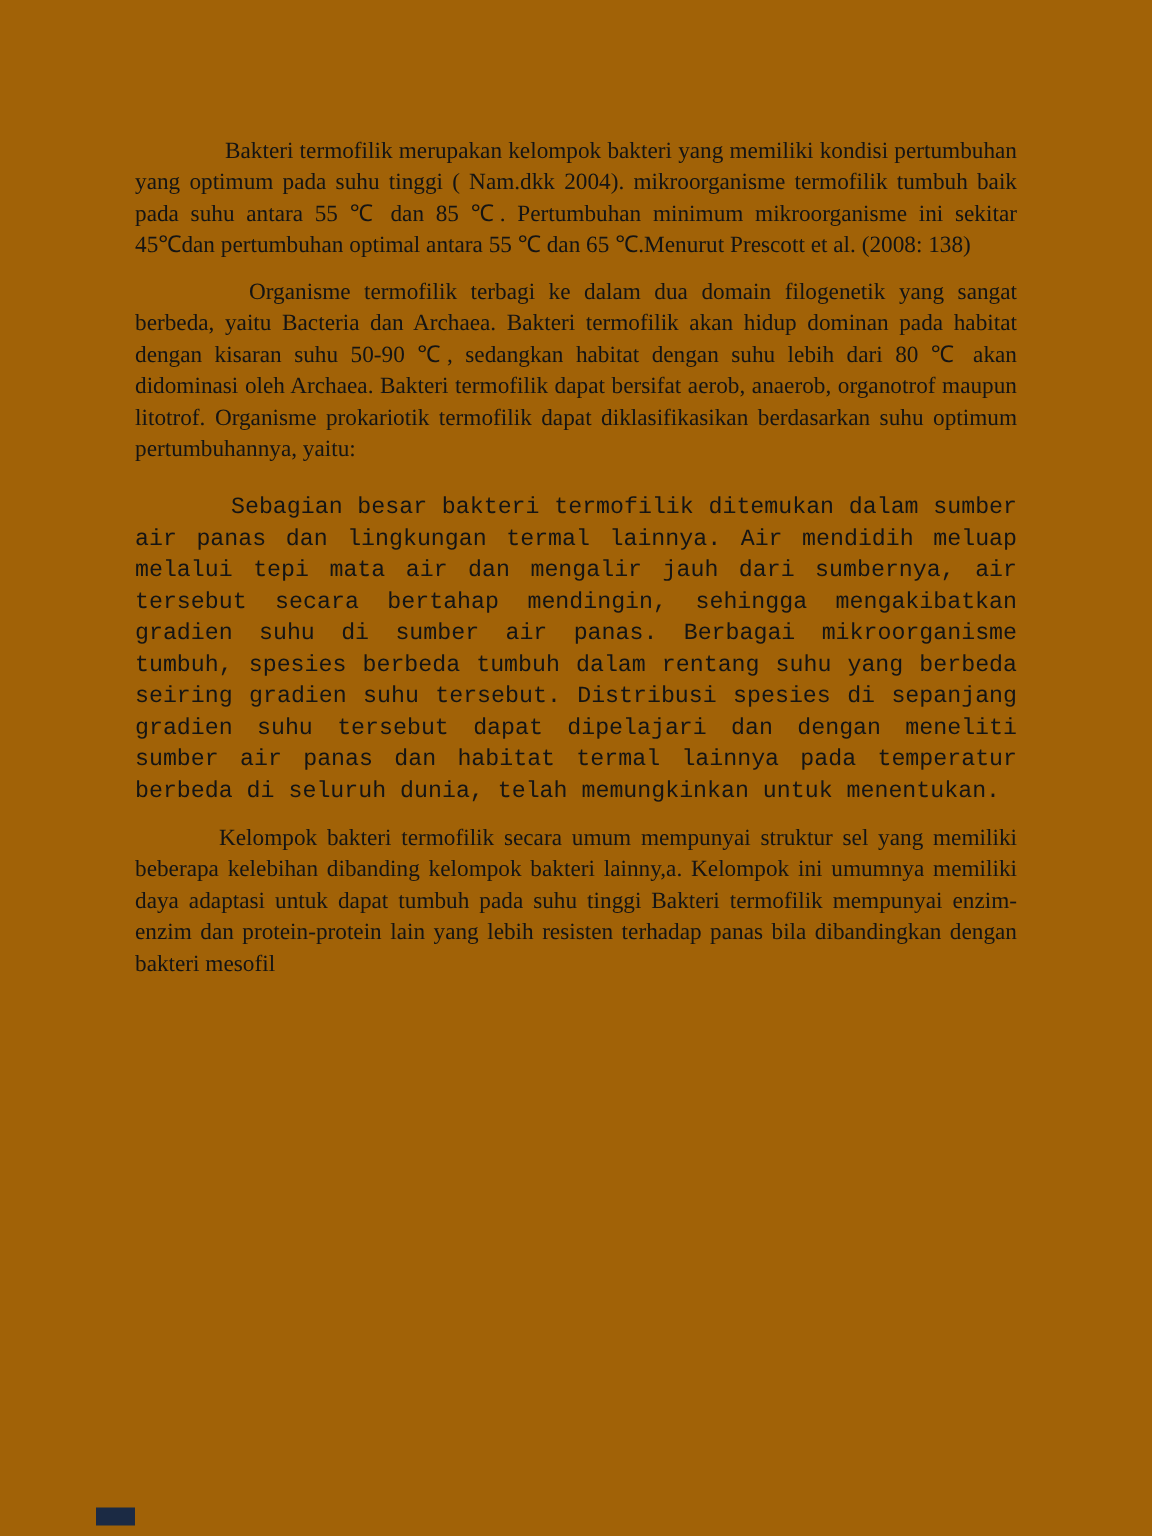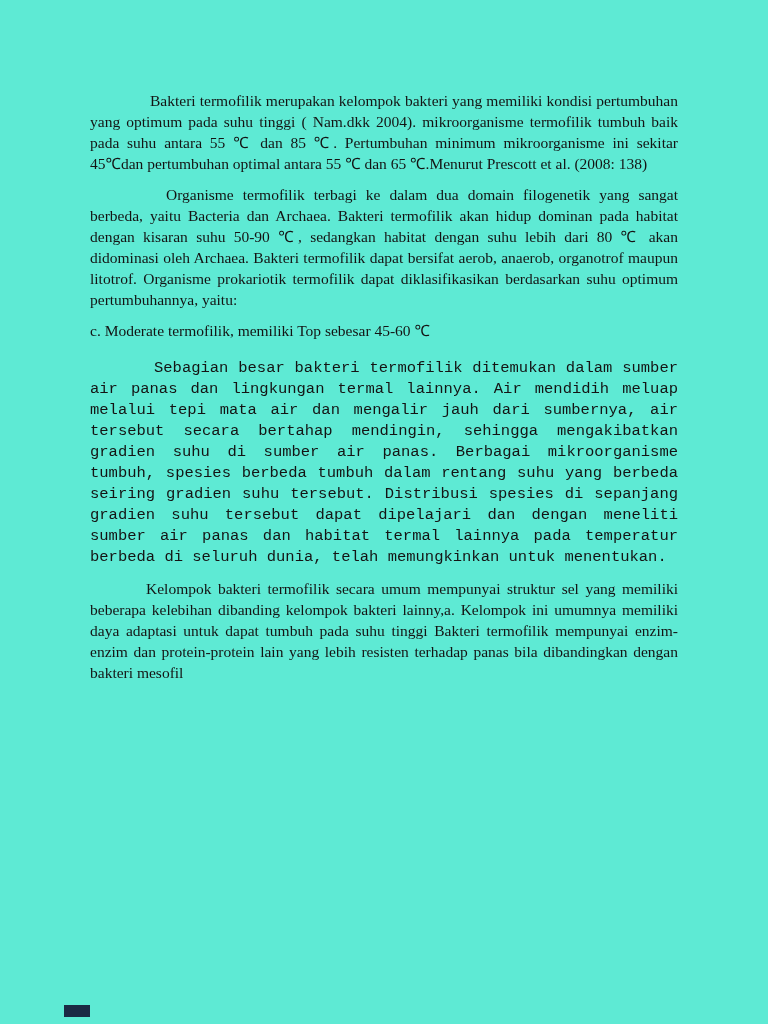--- a/index.html
+++ b/index.html
@@ -10,21 +10,21 @@
       width: 768px;
       height: 1024px;
       background: #ffffff;
       position: relative;
       overflow: hidden;
       font-family: "Liberation Serif", serif;
     }
     .page {
       position: absolute;
       inset: 0;
-      background: #5eead4;
+      background: #a16207;
     }
     .content {
       position: absolute;
       left: 90px;
       top: 90px;
       width: 588px;
       color: #141414;
       font-size: 15.5px;
       line-height: 21px;
     }
@@ -56,21 +56,20 @@
 
 <div class="page">
   <div class="content">
 
     <p class="indent-60">Bakteri termofilik merupakan kelompok bakteri yang memiliki kondisi pertumbuhan yang optimum pada suhu tinggi ( Nam.dkk 2004). mikroorganisme termofilik tumbuh baik pada suhu antara 55 ℃ dan 85 ℃. Pertumbuhan minimum mikroorganisme ini sekitar 45℃dan pertumbuhan optimal antara 55 ℃ dan 65 ℃.Menurut Prescott et al. (2008: 138)</p>
 
     <p class="indent-76">Organisme termofilik terbagi ke dalam dua domain filogenetik yang sangat berbeda, yaitu Bacteria dan Archaea. Bakteri termofilik akan hidup dominan pada habitat dengan kisaran suhu 50-90 ℃, sedangkan habitat dengan suhu lebih dari 80 ℃ akan didominasi oleh Archaea. Bakteri termofilik dapat bersifat aerob, anaerob, organotrof maupun litotrof. Organisme prokariotik termofilik dapat diklasifikasikan berdasarkan suhu optimum pertumbuhannya, yaitu:</p>
 
 
 
-    <p class="list-item">c. Moderate termofilik, memiliki Top sebesar 45-60 ℃</p>
 
 
 
     <div class="gap-after-list"></div>
 
     <p class="indent-64">Sebagian besar bakteri termofilik ditemukan dalam sumber air panas dan lingkungan termal lainnya. Air mendidih meluap melalui tepi mata air dan mengalir jauh dari sumbernya, air tersebut secara bertahap mendingin, sehingga mengakibatkan gradien suhu di sumber air panas. Berbagai mikroorganisme tumbuh, spesies berbeda tumbuh dalam rentang suhu yang berbeda seiring gradien suhu tersebut. Distribusi spesies di sepanjang gradien suhu tersebut dapat dipelajari dan dengan meneliti sumber air panas dan habitat termal lainnya pada temperatur berbeda di seluruh dunia, telah memungkinkan untuk menentukan.</p>
 
     <p class="indent-56">Kelompok bakteri termofilik secara umum mempunyai struktur sel yang memiliki beberapa kelebihan dibanding kelompok bakteri lainny,a. Kelompok ini umumnya memiliki daya adaptasi untuk dapat tumbuh pada suhu tinggi Bakteri termofilik mempunyai enzim-enzim dan protein-protein lain yang lebih resisten terhadap panas bila dibandingkan dengan bakteri mesofil</p>
 
   </div>

